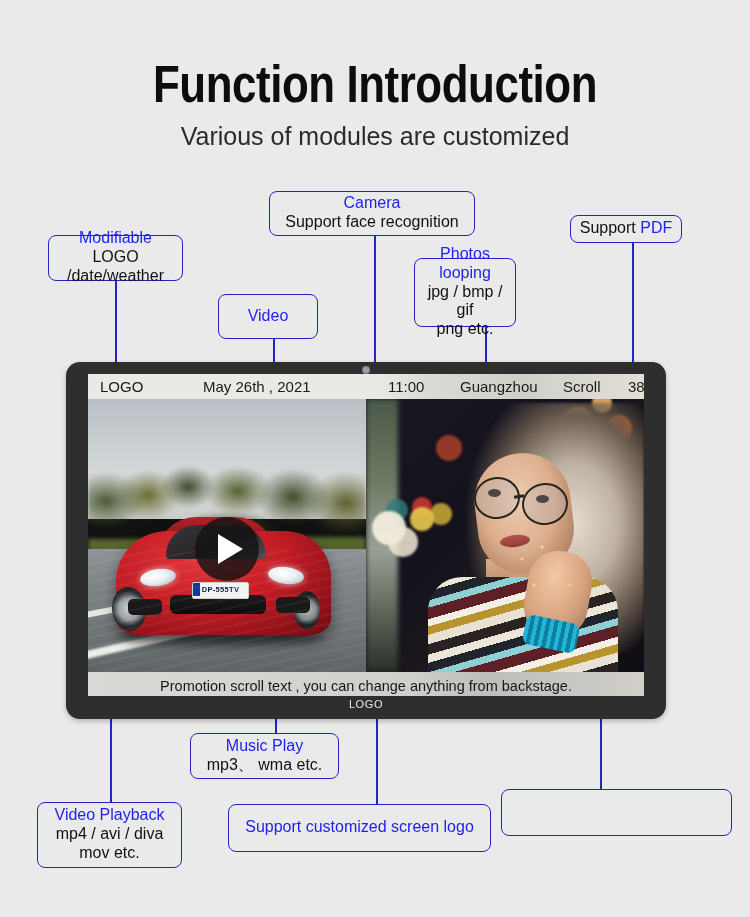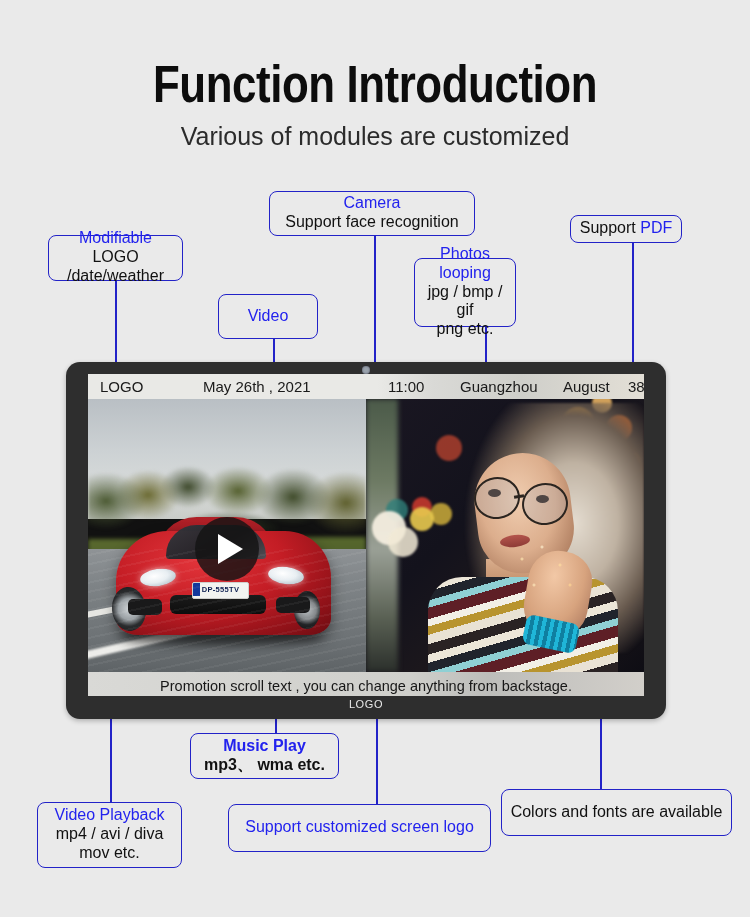--- a/index.html
+++ b/index.html
@@ -254,44 +254,43 @@
     <div class="l2 c-black">jpg / bmp / gif</div>
     <div class="l2 c-black">png etc.</div>
   </div>
 
   <div class="callout" style="left:37px;top:802px;width:145px;height:66px;">
     <div class="l1 c-blue">Video Playback</div>
     <div class="l2 c-black">mp4 / avi / diva</div>
     <div class="l2 c-black">mov etc.</div>
   </div>
 
-  <div class="callout" style="left:190px;top:733px;width:149px;height:46px;font-weight:bold;">
+  <div class="callout" style="left:190px;top:733px;width:149px;height:46px;">
     <div class="l1 c-blue">Music Play</div>
     <div class="l2 c-black">mp3、 wma etc.</div>
   </div>
 
   <div class="callout" style="left:228px;top:804px;width:263px;height:48px;">
     <div class="l1 c-blue">Support customized screen logo</div>
   </div>
 
   <div class="callout" style="left:501px;top:789px;width:231px;height:47px;">
-    <div class="l2 c-black">Colors and fonts are available</div>
   </div>
 
   <div class="device">
     <div class="cam-dot"></div>
 
     <div class="screen">
 
       <div class="statusbar">
         <span class="sb-logo">LOGO</span>
         <span class="sb-date">May 26th , 2021</span>
         <span class="sb-time">11:00</span>
         <span class="sb-city">Guangzhou</span>
-        <span class="sb-weather">August</span>
+        <span class="sb-weather">Scroll</span>
         <span class="sb-temp">38°C</span>
       </div>
 
       <div class="panels">
 
         <div class="panel panel-left">
           <div class="sky"></div>
           <div class="treeline"></div>
           <div class="grass-l"></div>
           <div class="grass-r"></div>

